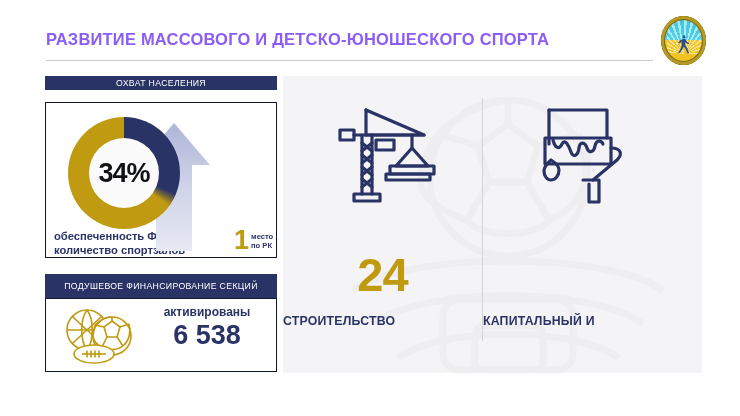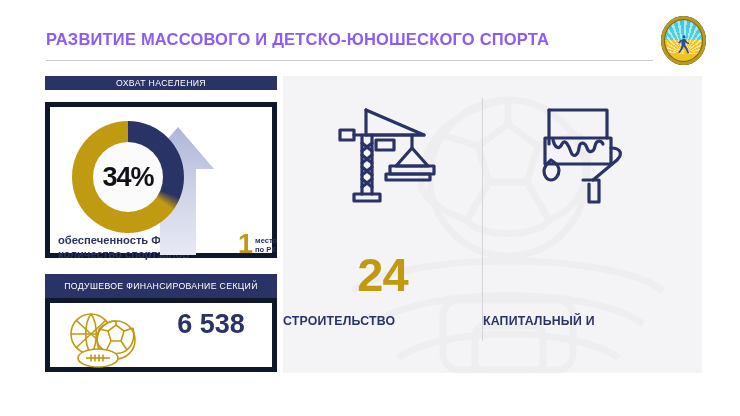--- a/index.html
+++ b/index.html
@@ -46,21 +46,21 @@
     transform:translateX(-50%);
   }
   #emblem .em-band{
     position:absolute;left:0;top:0;width:45px;height:49px;border-radius:50%;
     box-shadow:inset 0 0 0 3px #b79a26, inset 0 0 0 4px #7e6a14;
   }
 
   
   .card{
     position:absolute;background:#ffffff;
-    border:5px solid #0f172a;
+    border:1px solid #0f172a;
     box-sizing:border-box;
   }
   .card-head{
     background:#2a3366;color:#ffffff;
     font-size:8.7px;font-weight:normal;letter-spacing:.35px;
     display:flex;align-items:center;justify-content:center;
     box-sizing:border-box;
   }
 
   #card-coverage-head{position:absolute;left:45px;top:76px;width:232px;height:14px;}
@@ -222,20 +222,21 @@
       <path d="M35 18 C40 13 47 10 52 10"></path>
       <path d="M33 30 C33 24 34 21 35 18 M42 40 C37 38 34 34 33 30"></path>
 
       <ellipse cx="34" cy="47" rx="20" ry="9" fill="#ffffff"></ellipse>
       <path d="M22 47 L46 47"></path>
       <path d="M27 43.5 L27 50.5 M31 43.5 L31 50.5 M35 43.5 L35 50.5 M39 43.5 L39 50.5"></path>
     </g>
   </svg>
 
   <div id="voucher-text">
+    <div id="voucher-activated">активированы</div>
     <div id="voucher-count">6 538</div>
   </div>
 </div>
 
 <div id="right-panel">
 
   <svg id="watermark" viewBox="0 0 330 290">
     <g fill="none" stroke="#eaeaec" stroke-width="7">
       <circle cx="165" cy="92" r="78"></circle>
       <path d="M165 38 L195 60 L184 96 L146 96 L135 60 Z"></path>

